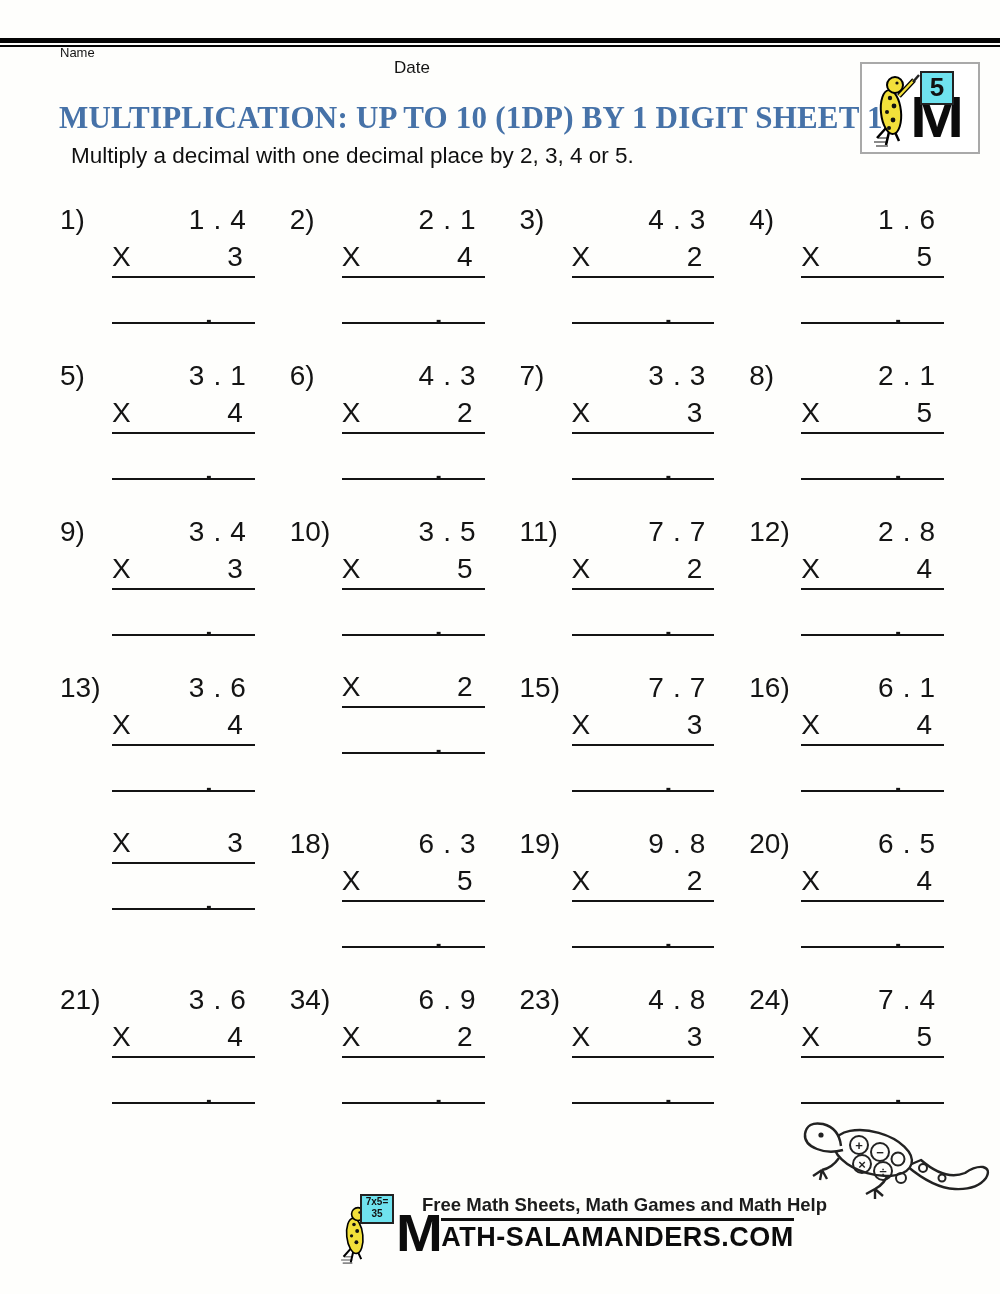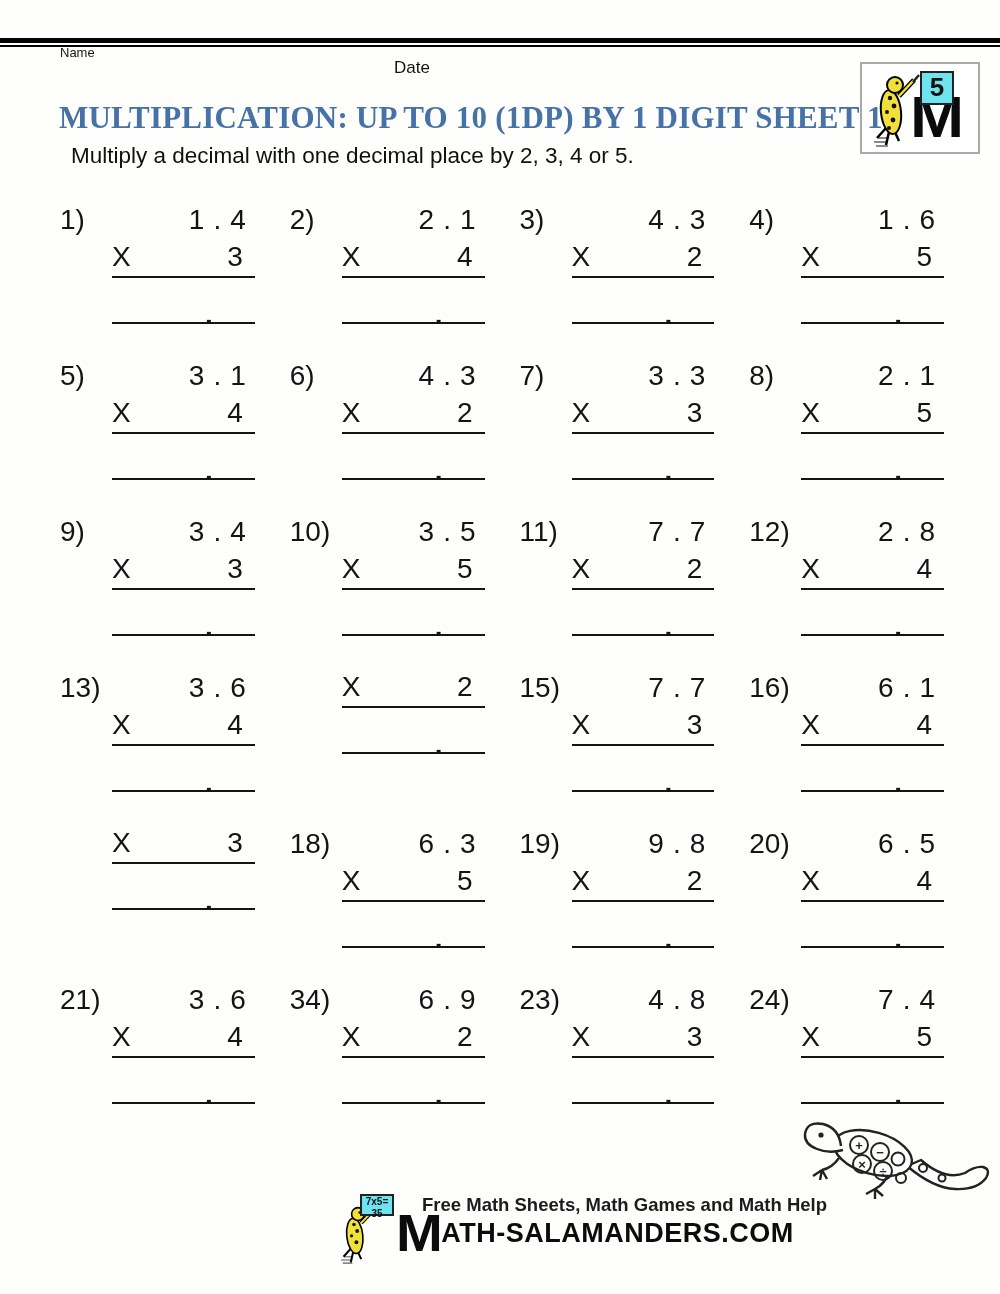--- a/index.html
+++ b/index.html
@@ -40,30 +40,30 @@
   .work{margin-left:52px;}
   .mult-row{display:flex;justify-content:space-between;height:36px;line-height:34px;
     border-bottom:2.5px solid #141414;}
   .multiplier{padding-right:12px;}
   .answer-row{position:relative;height:44px;border-bottom:2.5px solid #141414;}
   .dot{position:absolute;right:42px;bottom:2px;line-height:10px;font-size:28px;font-weight:bold;}
 
   
   .footer{position:absolute;left:330px;top:1194px;display:flex;align-items:flex-start;}
   .f-logo{position:relative;width:66px;height:74px;flex:0 0 66px;}
-  .f-board{position:absolute;left:30px;top:0;width:34px;height:22px;background:#6fe3ef;
+  .f-board{position:absolute;left:30px;top:0;width:34px;height:30px;background:#6fe3ef;
     border:2px solid #222;box-sizing:border-box;font-size:10px;font-weight:bold;
     line-height:12px;text-align:center;color:#111;z-index:2;}
   .f-sala{position:absolute;left:0;top:8px;z-index:1;}
   .f-right{display:flex;flex-direction:column;margin-left:0;}
   .f-tagline{font-size:18.5px;font-weight:bold;color:#1c1c1c;white-space:nowrap;padding-left:26px;}
   .f-brandrow{display:flex;align-items:flex-start;margin-top:2px;}
   .f-m{font-size:52px;line-height:38px;font-weight:900;margin-top:-4px;
     transform:scaleX(1.08);transform-origin:left;color:#0c0c0c;}
-  .f-col{display:flex;margin-left:2px;}
+  .f-col{display:flex;flex-direction:column;margin-left:2px;}
   .f-rule{height:3px;background:#111;margin:0 0 1px 0;}
   .f-rest{font-size:27px;font-weight:900;letter-spacing:0.5px;line-height:31px;color:#0c0c0c;white-space:nowrap;}
 
   .gecko{position:absolute;left:795px;top:1106px;}
 </style>
 </head>
 <body>
 
 <div class="top-rule">
   <div class="thick"></div>

